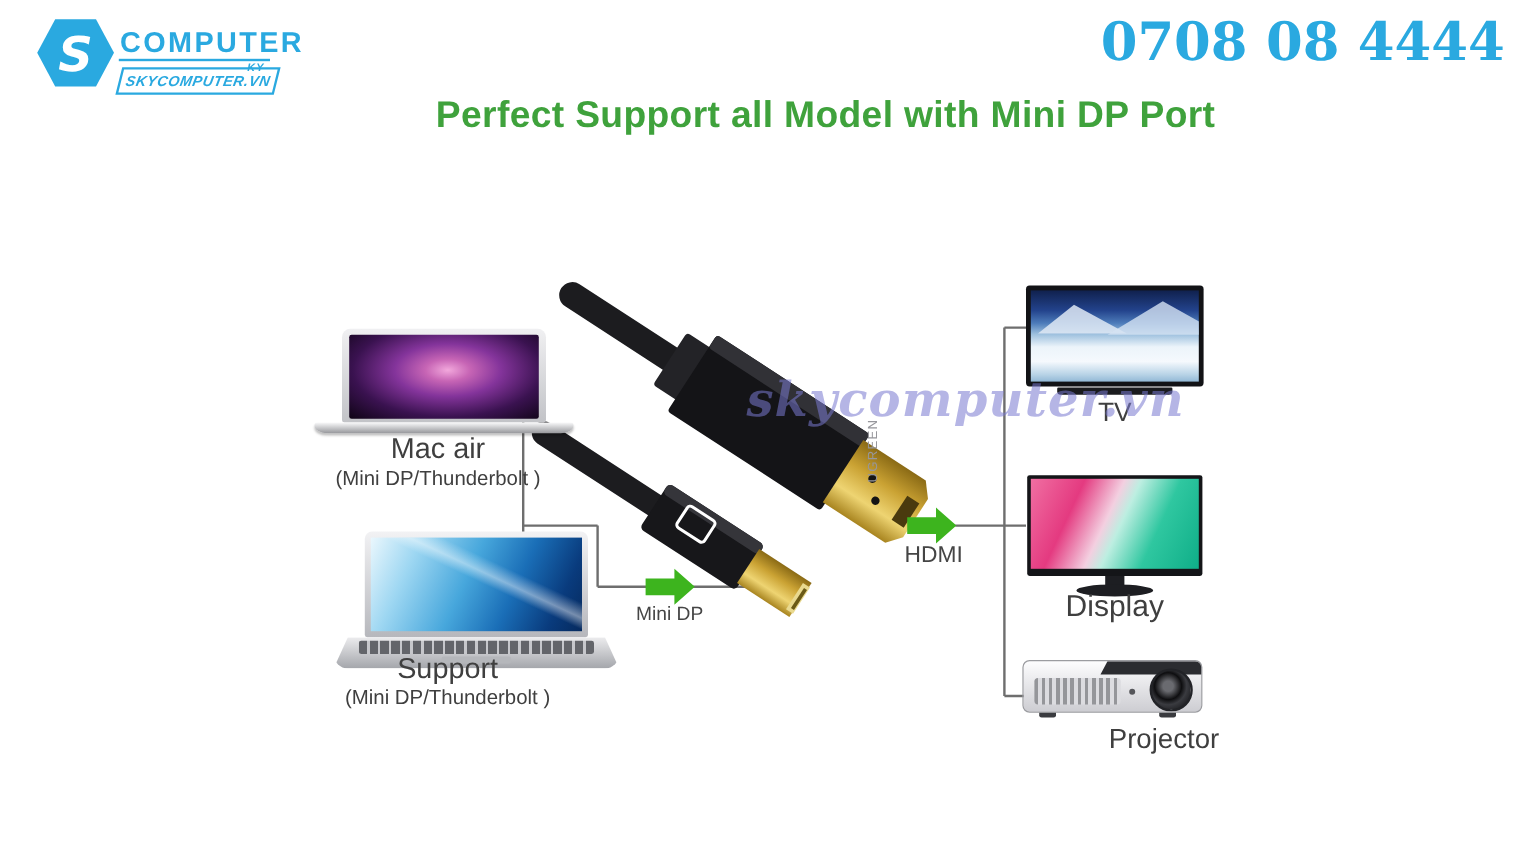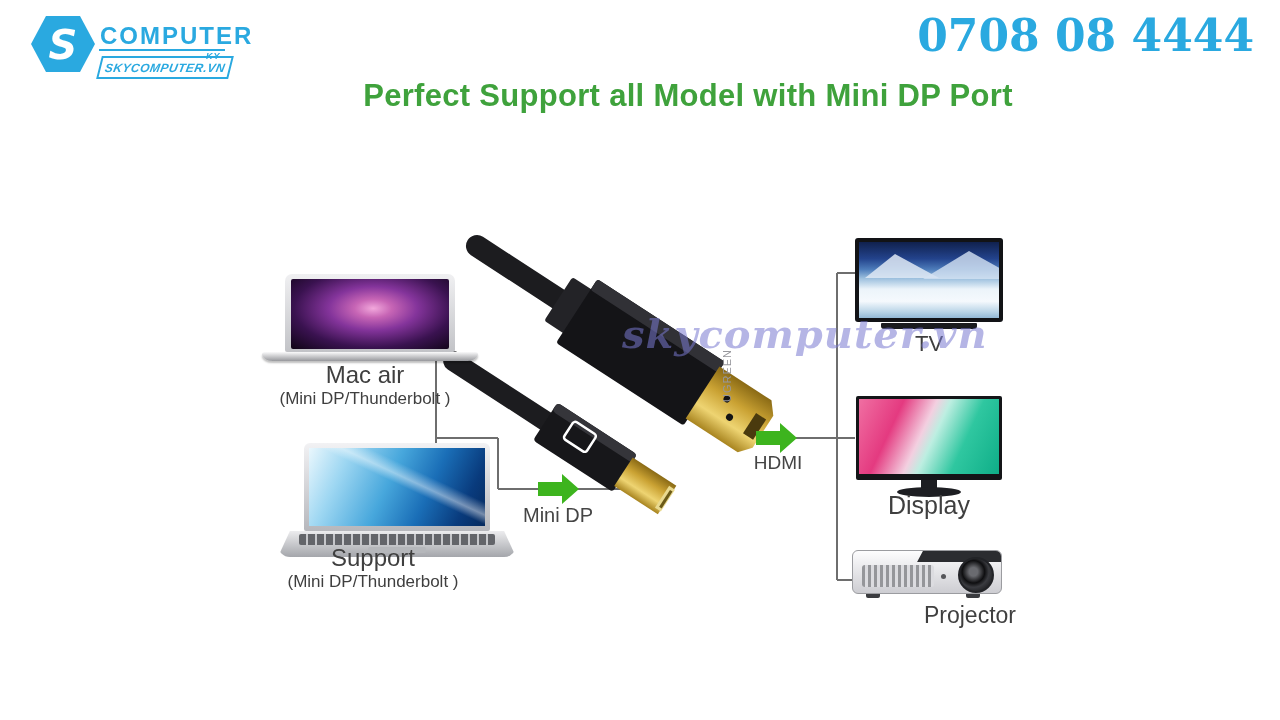--- a/index.html
+++ b/index.html
@@ -25,21 +25,21 @@
   .page-title{position:absolute;left:0;top:78px;width:100%;text-align:center;
               font-size:31px;font-weight:bold;color:#3fa23c;letter-spacing:.3px;padding-left:48px;}
   .watermark{position:absolute;left:622px;top:310px;font-family:"DejaVu Serif",serif;
              font-style:italic;font-weight:bold;font-size:40px;color:rgba(120,120,208,.55);
              letter-spacing:1px;z-index:6;}
 
   
   .dev-label{position:absolute;text-align:center;color:#3f3f3f;z-index:4;}
   .dev-name{font-size:24px;line-height:26px;}
   .dev-detail{font-size:17px;line-height:21px;}
-  .conn-label{position:absolute;font-size:20px;color:#454545;z-index:4;text-align:center;}
+  .conn-label{position:absolute;font-size:16px;color:#454545;z-index:4;text-align:center;}
 
   
   .macair{position:absolute;left:262px;top:274px;width:216px;z-index:3;}
   .ma-lid{margin:0 auto;width:170px;height:78px;border-radius:7px 7px 2px 2px;
           background:linear-gradient(#f0f0f2,#c2c3c7);padding:5px 6px 3px;box-sizing:border-box;}
   .ma-scr{width:100%;height:100%;border-radius:2px;
           background:radial-gradient(ellipse at 52% 42%,#f2a8dc 0%,#c765b5 16%,#84349b 38%,#3a1250 68%,#0e0414 100%);}
   .ma-base{width:216px;height:9px;margin-top:0;border-radius:3px 3px 12px 12px/3px 3px 7px 7px;
            background:linear-gradient(#fafafb,#97989c);box-shadow:0 2px 2px rgba(0,0,0,.25);}
 

